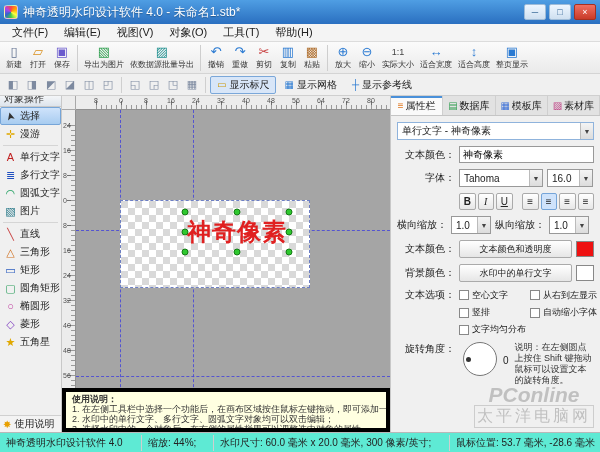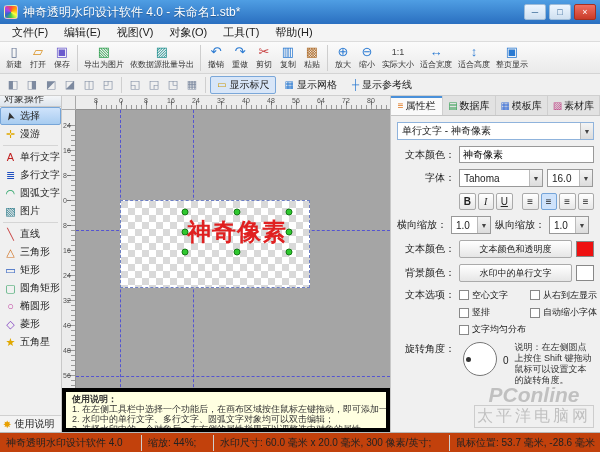--- a/index.html
+++ b/index.html
@@ -100,21 +100,21 @@
   .optlabel{text-align:right;white-space:nowrap;font-size:10px}
   .chk{display:flex;align-items:center;gap:3px;white-space:nowrap}
   .chk .box{width:10px;height:10px;border:1px solid #888;background:#fff;flex:none}
   .rotrow{display:flex;gap:6px;align-items:flex-start}
   .dial{width:34px;height:34px;border-radius:50%;border:1px solid #777;background:#fff;position:relative;flex:none;margin-left:4px}
   .dial .dot{position:absolute;left:2px;top:50%;width:5px;height:5px;margin-top:-2.5px;border-radius:50%;background:#333}
   .rotval{font-size:10px;margin-top:13px;flex:none}
   .rotnote{flex:1;font-size:9px;line-height:11px;color:#333}
 
   
-  .statusbar{position:absolute;left:0;right:0;bottom:0;height:20px;background:#c2410c;border-top:1px solid #b8b8b8;display:flex;align-items:center;font-size:10px;color:#222;z-index:21}
+  .statusbar{position:absolute;left:0;right:0;bottom:0;height:20px;background:#5eead4;border-top:1px solid #b8b8b8;display:flex;align-items:center;font-size:10px;color:#222;z-index:21}
   .seg{padding:0 6px;height:16px;line-height:16px;border-right:1px solid #cfcfcf;white-space:nowrap;overflow:hidden}
   .seg-app{width:142px}.seg-zoom{width:72px}.seg-size{width:236px}.seg-mouse{flex:1;border-right:none}
 
   
   .pclogo{position:absolute;right:6px;bottom:24px;text-align:center;color:#b5b5b5;opacity:.8;z-index:22;pointer-events:none}
   .pclogo .brand{font-size:21px;font-weight:bold;font-style:italic;line-height:20px}
   .pclogo .sub{font-size:16px;letter-spacing:3px;border:1px solid #c5c5c5;padding:0 2px}
 </style>
 </head>
 <body>

